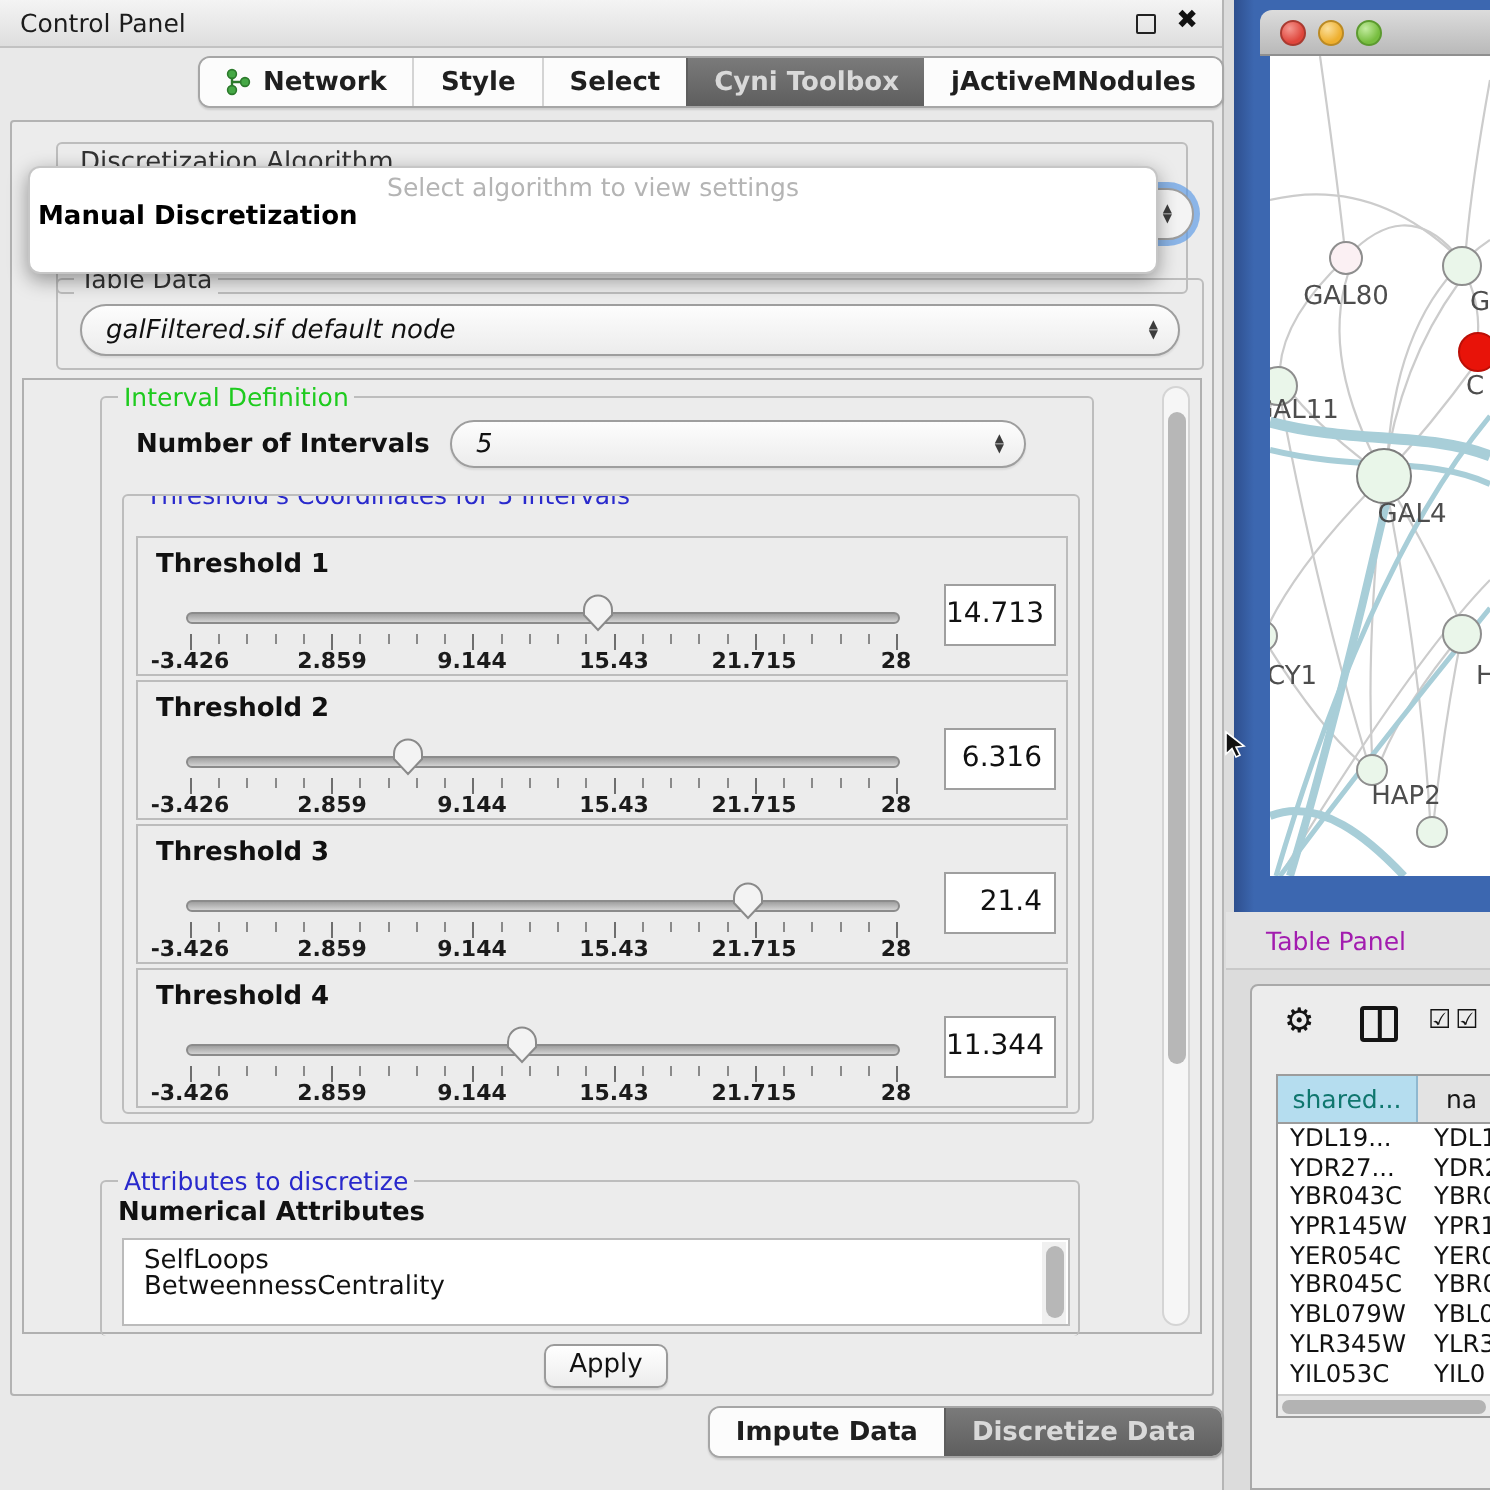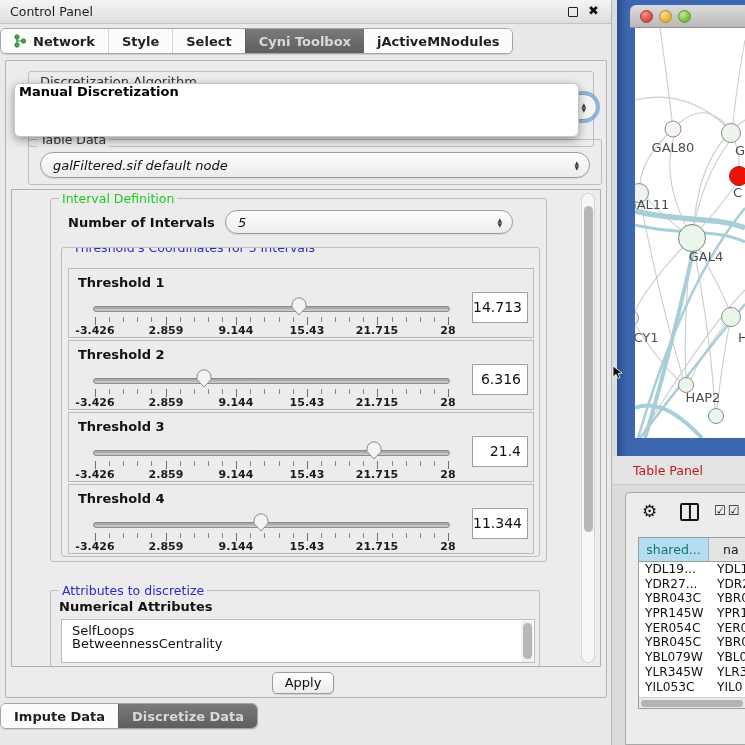--- a/index.html
+++ b/index.html
@@ -12,21 +12,21 @@
   
   .control-panel { position:absolute; left:0; top:0; width:612px; height:745px;
     background:#e9e9e9; border-right:1px solid #b5b5b5; }
   .cp-titlebar { position:absolute; left:0; top:0; width:100%; height:24px;
     background:linear-gradient(#f4f4f4,#dedede); border-bottom:1px solid #c2c2c2; }
   .cp-title { position:absolute; left:10px; top:4px; font-size:12.5px; color:#1d1d1d; }
   .cp-float { position:absolute; right:33px; top:7px; width:10px; height:10px;
     border:1.6px solid #222; border-radius:1px; }
   .cp-close { position:absolute; right:12px; top:3px; font-size:13px; font-weight:bold; color:#111; }
   
-  .tabbar { position:absolute; left:0; width:612px; display:flex; justify-content:flex-start; }
+  .tabbar { position:absolute; left:0; width:612px; display:flex; justify-content:flex-end; }
   .tabgroup { display:inline-flex; background:#fcfcfc; border:1px solid #a6a6a6;
     border-radius:6px; overflow:hidden; height:26px; align-items:stretch;
     box-shadow:0 1px 1px rgba(0,0,0,.12); }
   .tab { display:flex; align-items:center; padding:0 13px; font-size:13px; font-weight:600;
     color:#1f1f1f; border-left:1px solid #d4d4d4; background:#fcfcfc; white-space:nowrap; }
   .tab:first-child { border-left:none; }
   .tab.selected { background:linear-gradient(#7a7a7a,#5e5e5e); color:#d9d9d9; border-left-color:#5e5e5e; }
   .tab.selected + .tab { border-left:none; }
   .neticon { margin-right:6px; }
   
@@ -96,21 +96,21 @@
   .net-window { position:absolute; left:617px; top:0; width:128px; height:456px;
     background:linear-gradient(90deg,#2e4f8e,#3c67b0 10px); }
   .mac-titlebar { position:absolute; left:630px; top:5px; width:115px; height:23px;
     background:linear-gradient(#dcdcdc,#b9b9b9); border-bottom:1px solid #8f8f8f;
     border-radius:6px 0 0 0; }
   .light { position:absolute; top:5px; width:13px; height:13px; border-radius:50%; }
   .canvas { position:absolute; left:635px; top:28px; width:110px; height:410px;
     background:#fff; overflow:hidden; }
   .tp-strip { position:absolute; left:613px; top:456px; width:132px; height:29px;
     background:#e3e3e3; border-bottom:1px solid #c9c9c9; }
-  .tp-title { position:absolute; left:20px; top:7px; font-size:12.5px; color:#b91c1c; }
+  .tp-title { position:absolute; left:20px; top:7px; font-size:12.5px; color:#a21caf; }
   .table-panel { position:absolute; left:625px; top:492px; width:130px; height:253px;
     background:#ececec; border:1px solid #a9a9a9; border-radius:4px 0 0 0; }
   .tp-toolbar { position:absolute; left:0; top:0; width:100%; height:40px; }
   .gear { position:absolute; left:16px; top:8px; font-size:17px; color:#141414; }
   .colicon { position:absolute; left:54px; top:10px; width:19px; height:18px;
     border:2.2px solid #141414; border-radius:2px; }
   .colicon::after { content:""; position:absolute; left:50%; top:0; bottom:0; width:2.2px;
     background:#141414; transform:translateX(-50%); }
   .checks { position:absolute; left:88px; top:10px; font-size:13px; color:#141414; letter-spacing:2px; }
   .mini-table { position:absolute; left:12px; top:44px; width:112px; height:172px;
@@ -174,20 +174,21 @@
     <div class="content">
 
       <div class="group" style="left:22px; top:10px; width:566px; height:76px;">
         <span class="behind-label" style="left:11px; top:2px;">Discretization Algorithm</span>
         <div class="behind-combo" style="left:318px; top:22px;">
           <span class="stepper">▲<br>▼</span>
         </div>
       </div>
 
       <div class="popup">
+        <div class="popup-header">Select algorithm to view settings</div>
         <div class="popup-opt bold">Manual Discretization</div>
       </div>
 
       <div class="group" style="left:22px; top:78px; width:574px; height:46px;">
         <span class="group-title">Table Data</span>
         <div class="combo" style="left:11px; top:12px; width:550px; height:26px;">
           <span>galFiltered.sif default node</span>
           <span class="stepper">▲<br>▼</span>
         </div>
       </div>

